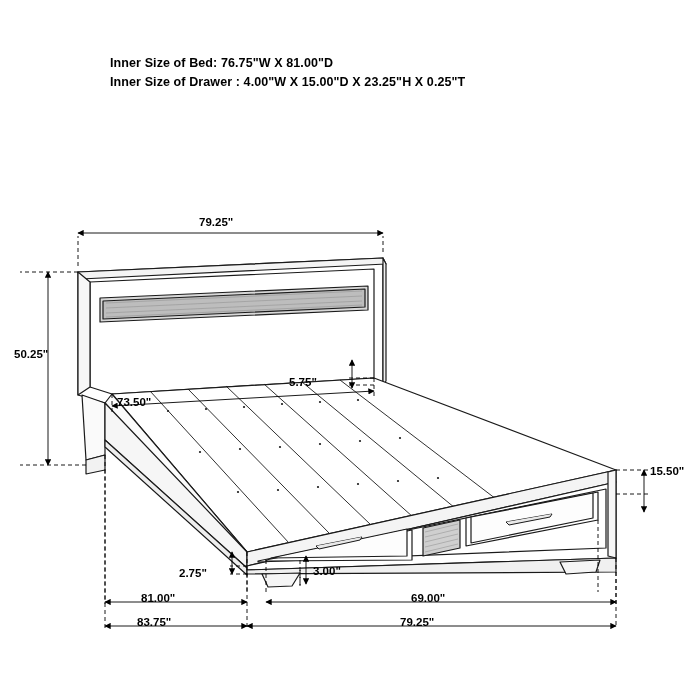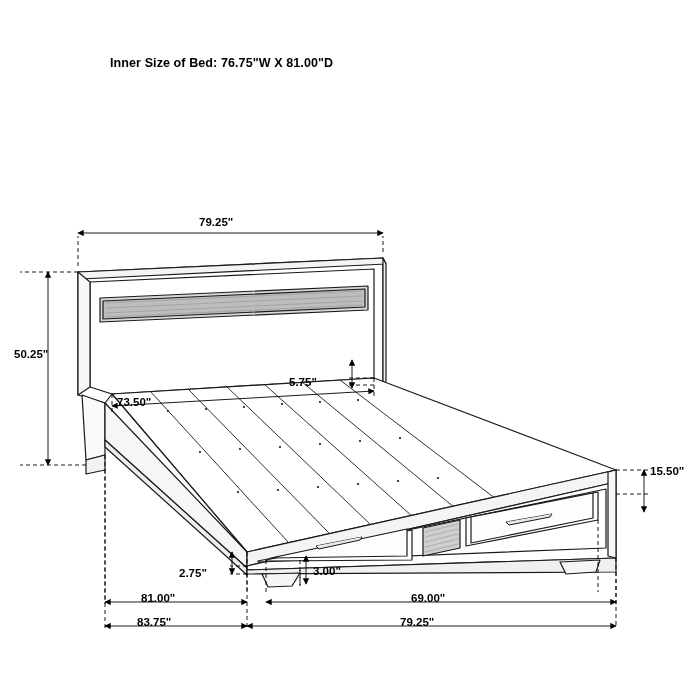--- a/index.html
+++ b/index.html
@@ -33,20 +33,21 @@
     color:#000;
     white-space:nowrap;
   }
 </style>
 </head>
 <body>
 
 <div id="stage">
 
   <div class="spec l1">Inner Size of Bed: 76.75"W X 81.00"D</div>
+  <div class="spec l2">Inner Size of Drawer : 4.00"W X 15.00"D X 23.25"H X 0.25"T</div>
 
   <svg id="draw" viewBox="0 0 700 700">
     <g stroke="#1a1a1a" fill="none" stroke-width="1.2" stroke-linejoin="round">
 
       <g>
 
         <path d="M78,272 L383,258 L383,385 L105,403 L78,395 Z" fill="#ffffff"></path>
 
         <path d="M78,272 L383,258 L386,264 L81,279 Z" fill="#f4f4f4"></path>
         <path d="M383,258 L386,264 L386,381 L383,385 Z" fill="#efefef"></path>

